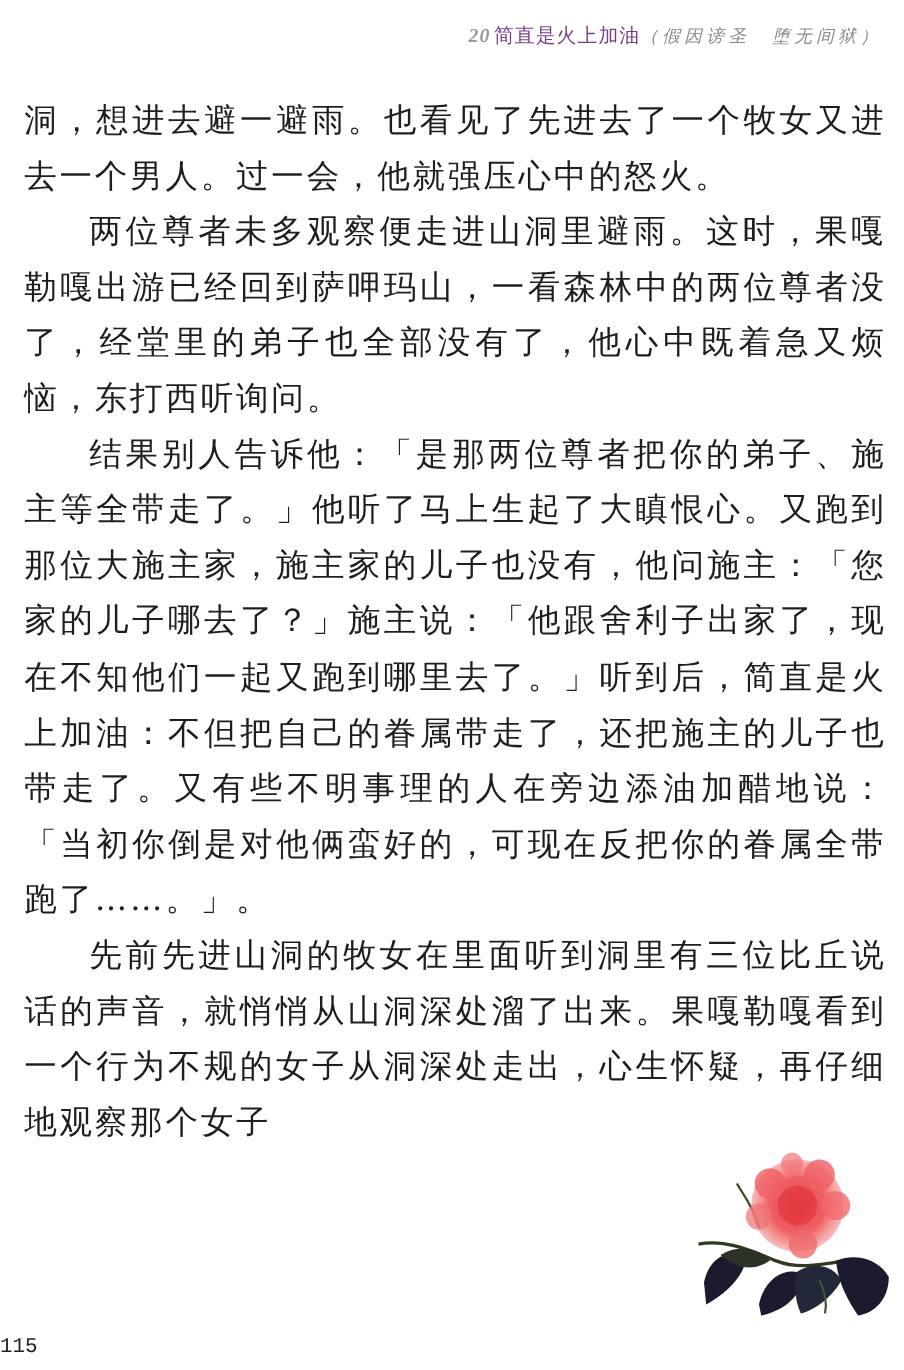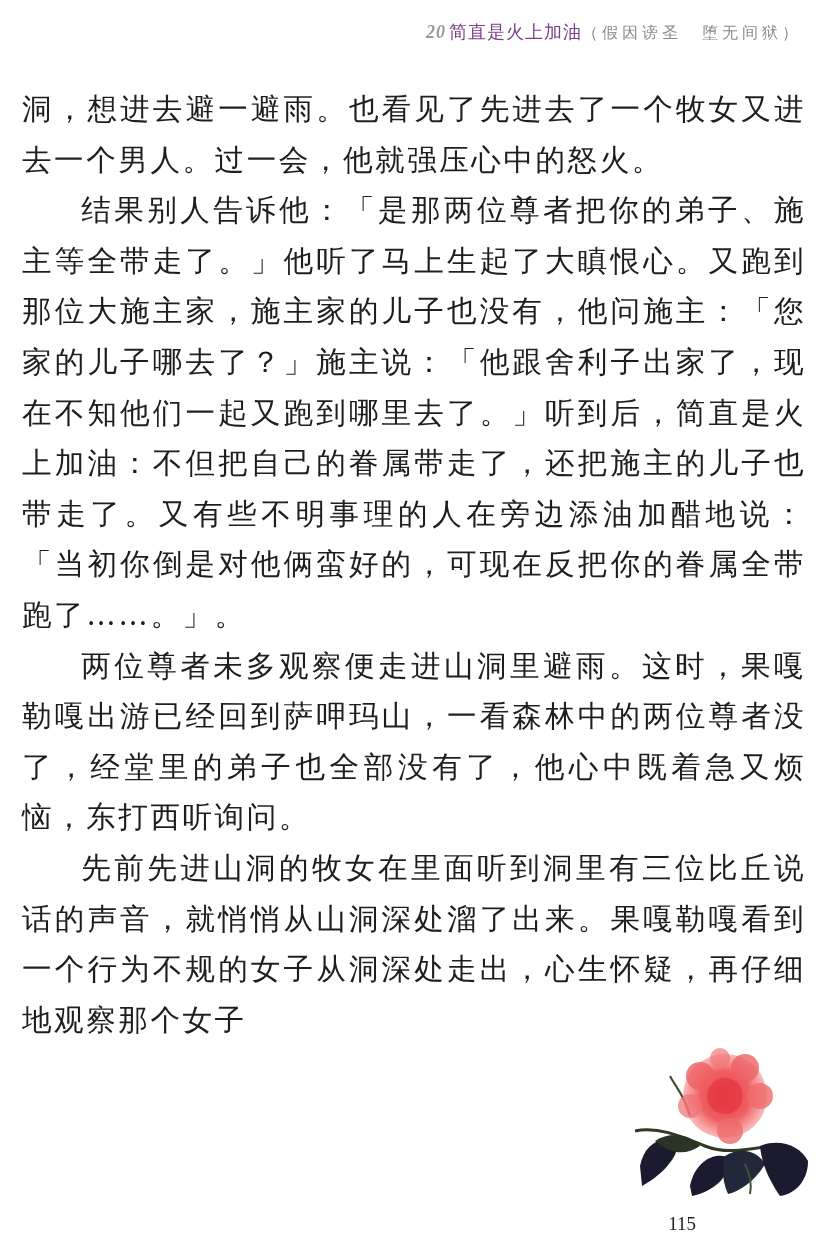--- a/index.html
+++ b/index.html
@@ -31,20 +31,21 @@
       margin-right: 3px;
       font-family: Liberation Serif, serif;
     }
     .header .chapter-title {
       color: #7a3f88;
     }
     .header .chapter-sub {
       color: #8a8a8a;
       font-size: 16px;
       letter-spacing: 4px;
+      font-style: italic;
     }
     .body-text {
       position: absolute;
       top: 84px;
       left: 22px;
       width: 784px;
       font-size: 29.6px;
       line-height: 50.6px;
       letter-spacing: 2.5px;
       text-align: justify;
@@ -62,37 +63,37 @@
       left: 630px;
       top: 1046px;
       width: 190px;
       height: 155px;
     }
     .page-number {
       position: absolute;
       top: 1213px;
       left: 0;
       width: 696px;
-      text-align: right;
-      font-family: Liberation Serif, serif;
+      text-align: left;
+      font-family: Liberation Mono, monospace;
       font-size: 19px;
       color: #222;
     }
   </style>
 </head>
 <body>
 
 <div class="header">
   <span class="chapter-num">20</span><span class="chapter-title">简直是火上加油</span><span class="chapter-sub">（假因谤圣　堕无间狱）</span>
 </div>
 
 <div class="body-text">
   <p>洞，想进去避一避雨。也看见了先进去了一个牧女又进去一个男人。过一会，他就强压心中的怒火。</p>
+  <p class="indent">两位尊者未多观察便走进山洞里避雨。这时，果嘎勒嘎出游已经回到萨呷玛山，一看森林中的两位尊者没了，经堂里的弟子也全部没有了，他心中既着急又烦恼，东打西听询问。</p>
   <p class="indent">结果别人告诉他：「是那两位尊者把你的弟子、施主等全带走了。」他听了马上生起了大瞋恨心。又跑到那位大施主家，施主家的儿子也没有，他问施主：「您家的儿子哪去了？」施主说：「他跟舍利子出家了，现在不知他们一起又跑到哪里去了。」听到后，简直是火上加油：不但把自己的眷属带走了，还把施主的儿子也带走了。又有些不明事理的人在旁边添油加醋地说：「当初你倒是对他俩蛮好的，可现在反把你的眷属全带跑了……。」。</p>
-  <p class="indent">两位尊者未多观察便走进山洞里避雨。这时，果嘎勒嘎出游已经回到萨呷玛山，一看森林中的两位尊者没了，经堂里的弟子也全部没有了，他心中既着急又烦恼，东打西听询问。</p>
   <p class="indent narrow-last">先前先进山洞的牧女在里面听到洞里有三位比丘说话的声音，就悄悄从山洞深处溜了出来。果嘎勒嘎看到一个行为不规的女子从洞深处走出，心生怀疑，再仔细地观察那个女子</p>
 
 </div>
 
 <div class="flower">
   <svg width="190" height="155" viewBox="0 0 190 155" xmlns="http://www.w3.org/2000/svg">
     <defs>
       <radialGradient id="bloom" cx="50%" cy="50%" r="50%">
         <stop offset="0%" stop-color="#e8434c"></stop>
         <stop offset="60%" stop-color="#ef5f63"></stop>

